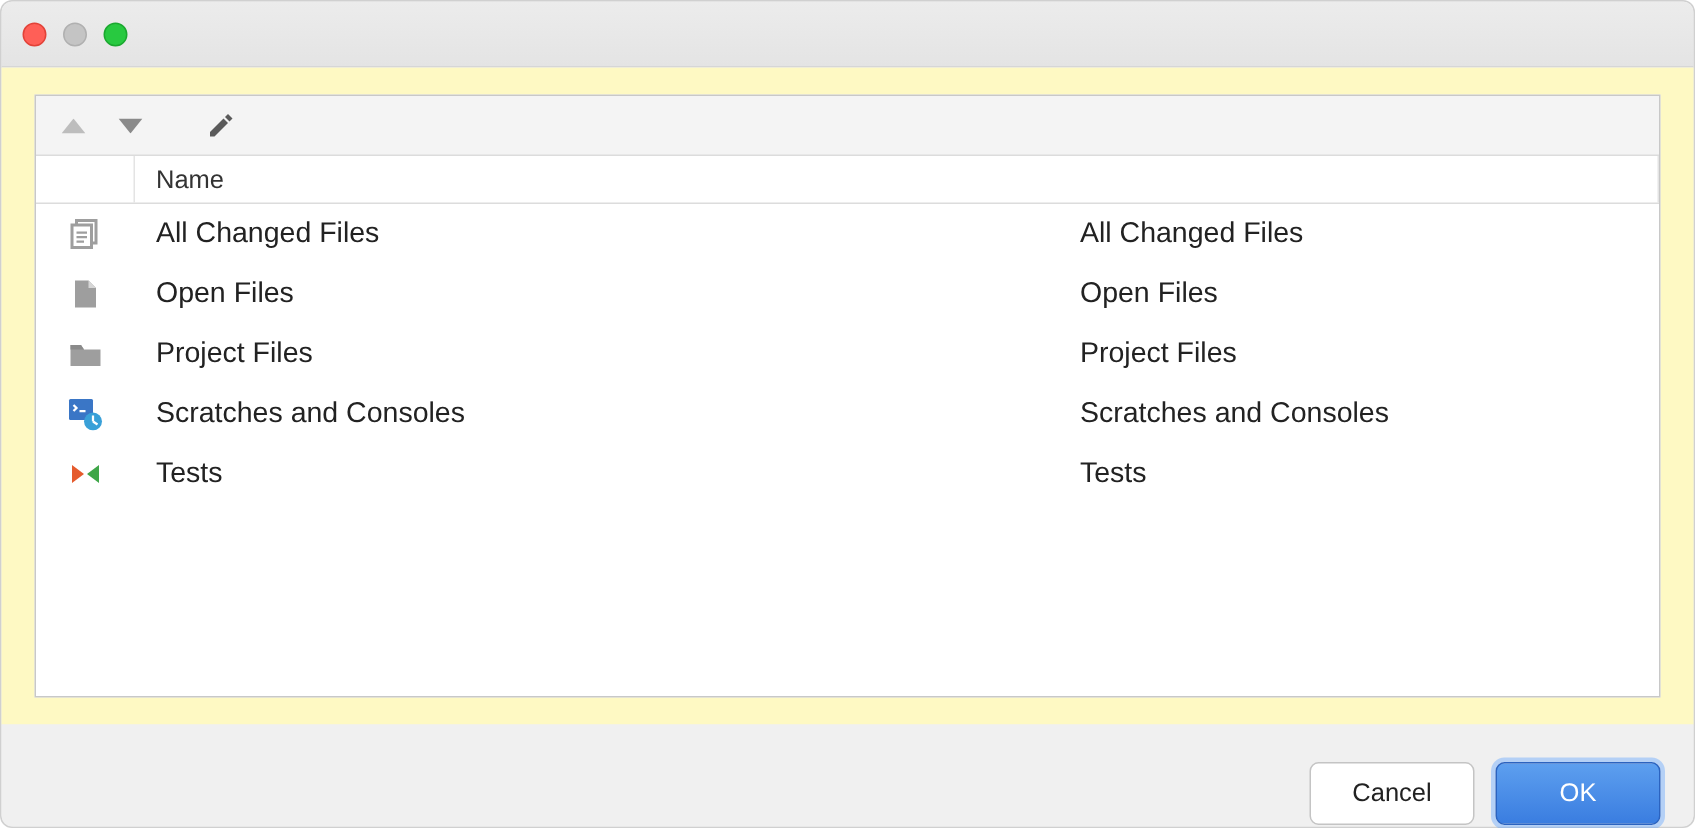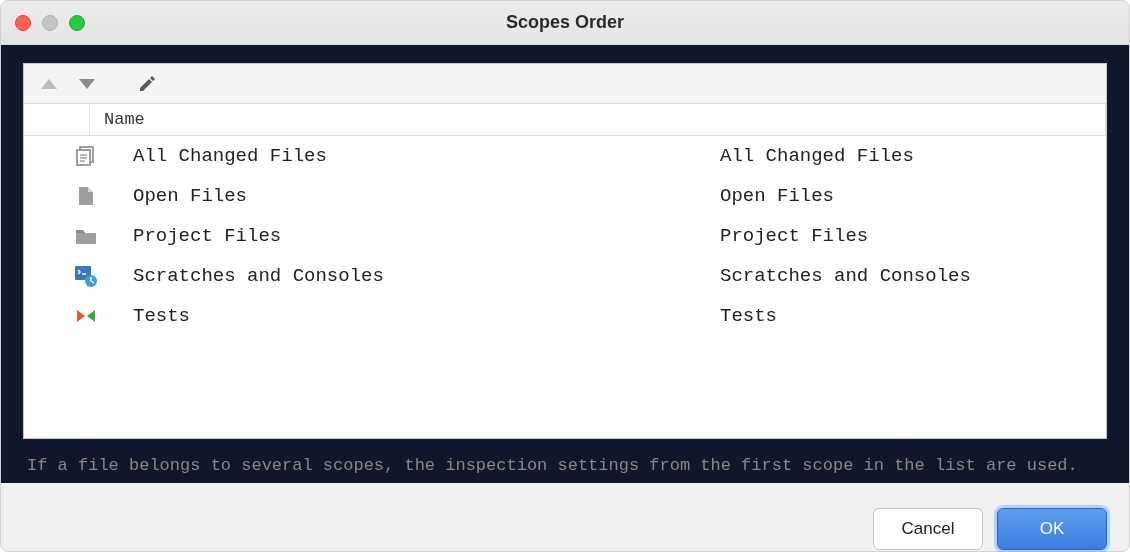--- a/index.html
+++ b/index.html
@@ -45,22 +45,21 @@
       text-align: center;
       font-weight: 600;
       font-size: 18px;
       color: #2a2a2a;
     }
     .content {
       flex: 1;
       padding: 18px 22px 0 22px;
       display: flex;
       flex-direction: column;
-      background: #0f172a;
-      font-family: Liberation Mono, monospace;
+      background: #fef9c3;
     }
     .panel {
       border: 1px solid #c8c8c8;
       background: #fff;
       display: flex;
       flex-direction: column;
       flex: 1;
       min-height: 0;
     }
     .toolbar {
@@ -86,21 +85,21 @@
       display: flex;
       height: 32px;
       background: #fff;
       border-bottom: 1px solid #dcdcdc;
       font-size: 17px;
       color: #333;
     }
     .th-icon { width: 66px; border-right: 1px solid #e4e4e4; }
     .th-name { flex: 1; border-right: 1px solid #e4e4e4; display: flex; align-items: center; padding-left: 14px; }
     .th-pattern { width: 400px; display: flex; align-items: center; padding-left: 14px; }
-    .table-body { flex: 1; overflow: auto; background: #fff; margin-left: 29px; }
+    .table-body { flex: 1; overflow: auto; background: #fff; }
     .row {
       display: flex;
       height: 40px;
       align-items: center;
       font-size: 19px;
       color: #222;
     }
     .cell-icon { width: 66px; display: flex; align-items: center; justify-content: center; }
     .cell-name { flex: 1; padding-left: 14px; }
     .cell-pattern { width: 400px; padding-left: 14px; }
@@ -147,21 +146,20 @@
 </head>
 <body>
 
 <div class="window">
   <div class="titlebar">
     <div class="traffic-lights">
       <div class="tl tl-close"></div>
       <div class="tl tl-min"></div>
       <div class="tl tl-max"></div>
     </div>
-    <div class="title">Scopes Order</div>
   </div>
 
   <div class="content">
     <div class="panel">
 
       <div class="toolbar">
         <div class="tbtn">
           <svg width="16" height="10" viewBox="0 0 16 10">
               <polygon points="8,0 16,10 0,10" fill="#bdbdbd"></polygon>
             </svg>
@@ -246,21 +244,20 @@
             </svg>
           </div>
           <div class="cell-name">Tests</div>
           <div class="cell-pattern">Tests</div>
         </div>
 
       </div>
     </div>
 
     <div class="hint">
-      <div>If a file belongs to several scopes, the inspection settings from the first scope in the list are used.</div>
     </div>
   </div>
 
   <div class="footer">
     <div class="btn btn-default">Cancel</div>
     <div class="btn btn-primary">OK</div>
   </div>
 </div>
 
 </body></html>

